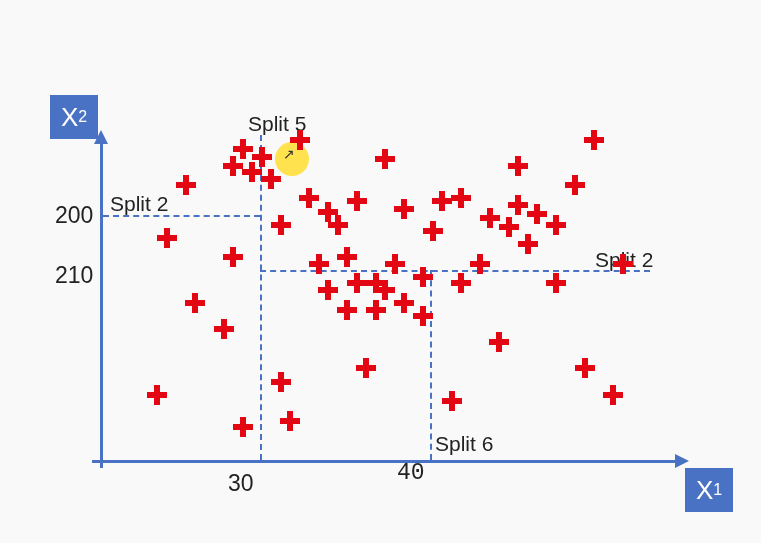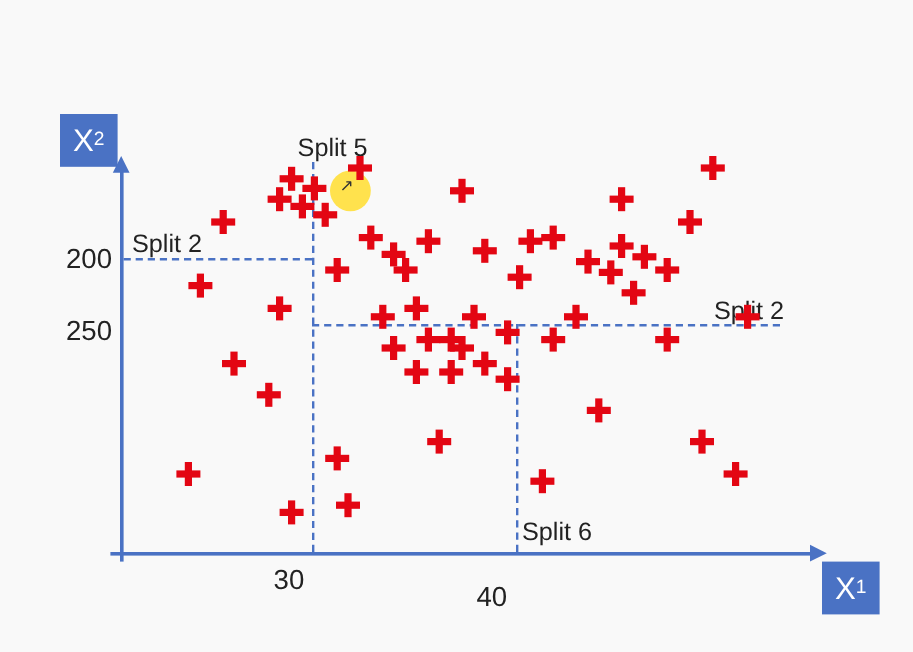--- a/index.html
+++ b/index.html
@@ -38,23 +38,23 @@
     <span>X</span>
       <span class="sub">1</span>
   </div>
 
   <div class="axis-line-y"></div>
   <div class="axis-line-x"></div>
   <div class="arrow-y"></div>
   <div class="arrow-x"></div>
 
   <div class="tick-label" style="left:55px;top:202px;">200</div>
-  <div class="tick-label" style="left:55px;top:262px;">250</div>
+  <div class="tick-label" style="left:55px;top:262px;">210</div>
   <div class="tick-label" style="left:228px;top:470px;">30</div>
-  <div class="tick-label" style="left:397px;top:484px;">40</div>
+  <div class="tick-label" style="left:397px;top:460px;font-family:Liberation Mono, monospace;">40</div>
 
   <div class="dash dash-v" style="left:260px;top:135px;height:325px;"></div>
   <div class="dash dash-h" style="left:103px;top:215px;width:157px;"></div>
   <div class="dash dash-h" style="left:260px;top:270px;width:390px;"></div>
   <div class="dash dash-v" style="left:430px;top:270px;height:190px;"></div>
 
   <div class="split-label" style="left:248px;top:112px;">Split 5</div>
   <div class="split-label" style="left:595px;top:248px;">Split 2</div>
   <div class="split-label" style="left:110px;top:192px;">Split 2</div>
   <div class="split-label" style="left:435px;top:432px;">Split 6</div>

